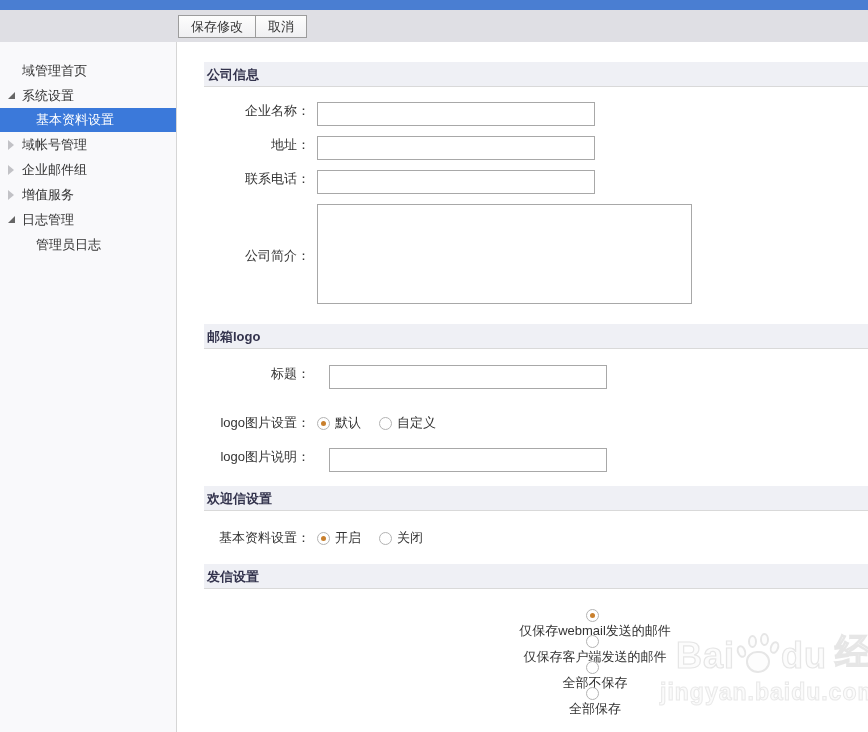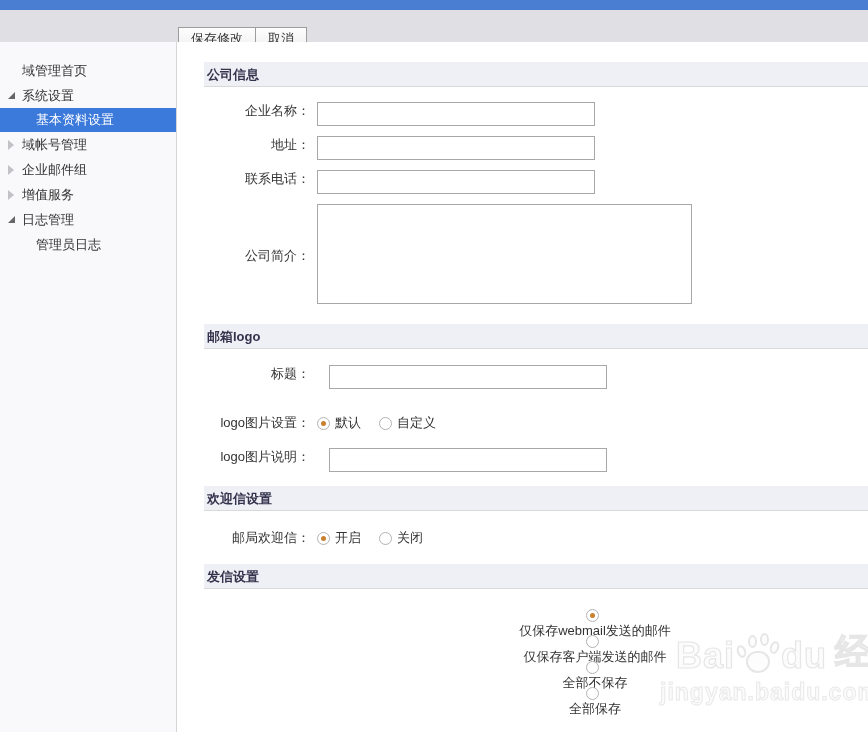--- a/index.html
+++ b/index.html
@@ -1,21 +1,21 @@
 <!DOCTYPE html>
 <html><head>
 <meta charset="utf-8">
 <style>
   * { margin:0; padding:0; box-sizing:border-box; }
   html,body { width:868px; height:732px; overflow:hidden;
     font-family:"Liberation Sans","DejaVu Sans",sans-serif; font-size:13px; color:#333; background:#fff; }
 
   .topbar { height:10px; background:#4a7ed2; }
   .toolbar { height:32px; background:#dfdfe4; position:relative; }
-  .toolbar .btns { position:absolute; left:178px; top:17px; display:flex; }
+  .toolbar .btns { position:absolute; left:178px; top:5px; display:flex; }
   .tb-btn { height:23px; padding:0 12px; font-size:13px; color:#333; cursor:pointer;
     background:linear-gradient(#fdfdfd,#f0f0f2); border:1px solid #9c9c9c; line-height:21px; }
   .tb-btn + .tb-btn { margin-left:-1px; }
 
   .layout { display:flex; height:690px; }
   .sidebar { width:177px; background:#f9f9fb; border-right:1px solid #d6d6d6; padding-top:16px; flex:none; }
   .si { height:25px; line-height:25px; padding-left:22px; position:relative; cursor:pointer; white-space:nowrap; }
   .si .arr { position:absolute; left:8px; top:50%; width:0; height:0; }
   .arr.expanded { margin-top:-4px; border-left:7px solid transparent; border-bottom:7px solid #666; }
   .arr.collapsed { margin-top:-5px; border-top:5px solid transparent; border-bottom:5px solid transparent; border-left:6px solid #c2c2c6; }
@@ -145,21 +145,21 @@
       </span>
     </div>
     <div class="row mt16">
       <label class="lbl">logo图片说明：</label>
       <input class="txt" value="" style="">
     </div>
 
     <div class="sec-h mt14">欢迎信设置</div>
 
     <div class="row mt18">
-      <label class="lbl">邮局欢迎信：</label>
+      <label class="lbl">基本资料设置：</label>
       <span class="ropt">
         <span class="radio checked">
             <span class="dot"></span>
           </span>
         <span class="rlbl">开启</span>
       </span>
       <span class="ropt">
         <span class="radio"></span>
         <span class="rlbl">关闭</span>
       </span>

